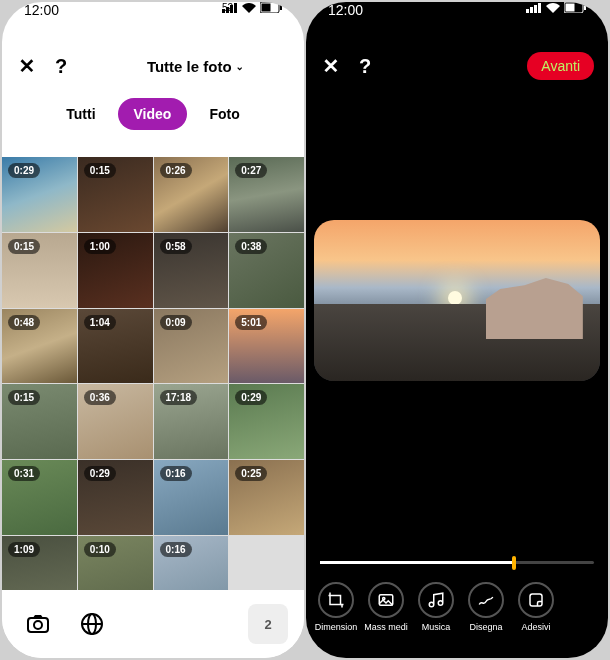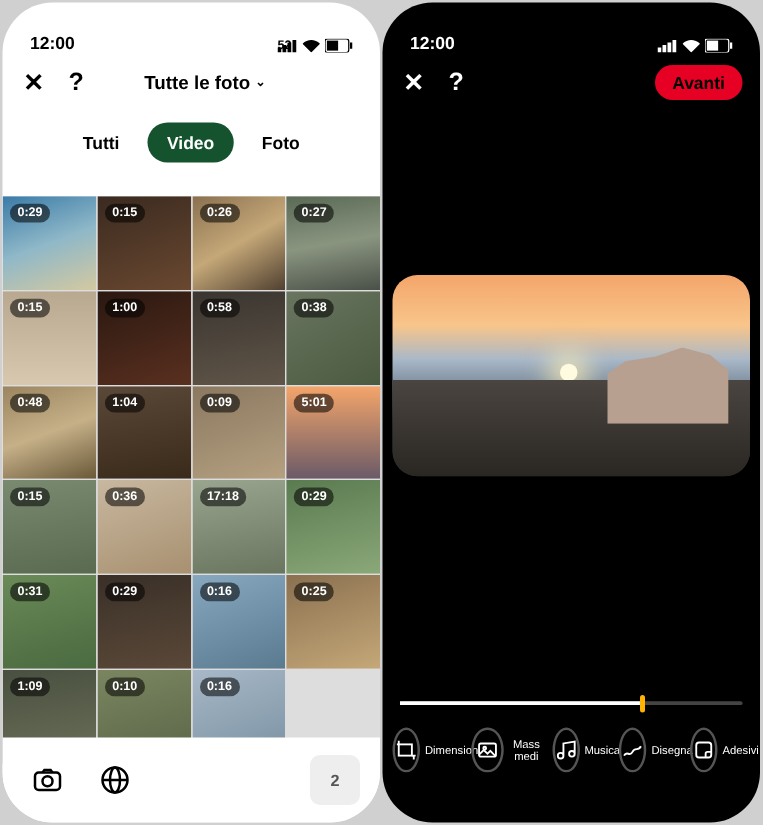--- a/index.html
+++ b/index.html
@@ -1,47 +1,47 @@
 <!DOCTYPE html>
 <html><head>
 <meta charset="utf-8">
 <style>
 *{margin:0;padding:0;box-sizing:border-box;font-family:-apple-system,BlinkMacSystemFont,sans-serif}
 body{background:#d0d0d0;width:610px;height:660px;display:flex;gap:2px;padding:2px}
 .phone{flex:1;height:656px;border-radius:40px;overflow:hidden;position:relative}
 .phone.left{background:#fff}
 .phone.right{background:#000}
-.status{height:40px;display:flex;justify-content:space-between;align-items:flex-end;padding:0 22px;font-size:14px;font-weight:700}
+.status{height:40px;display:flex;justify-content:space-between;align-items:flex-start;padding:0 22px;font-size:14px;font-weight:400}
 .phone.right .status{color:#fff}
 .status-right{display:flex;gap:4px;align-items:center;font-size:12px}
 .topbar{height:48px;display:flex;align-items:center;padding:0 14px;gap:12px}
 .phone.right .topbar{color:#fff}
 .ic{width:22px;height:22px;display:flex;align-items:center;justify-content:center;font-weight:700;font-size:20px;cursor:pointer}
-.title-drop{flex:1;text-align:center;font-size:15px;font-weight:600;display:flex;justify-content:center;align-items:center;gap:4px;cursor:pointer}
+.title-drop{flex:1;text-align:center;font-size:15px;font-weight:600;display:flex;justify-content:flex-end;align-items:center;gap:4px;cursor:pointer}
 .chev{font-size:10px}
-.avanti{background:#e60023;color:#000000;border:none;border-radius:20px;padding:6px 14px;font-weight:700;font-size:14px;cursor:pointer;margin-left:auto}
+.avanti{background:#e60023;color:#bef264;border:none;border-radius:20px;padding:6px 14px;font-weight:400;font-size:14px;cursor:pointer;margin-left:auto}
 .tabs{display:flex;justify-content:center;gap:6px;padding:8px 0 27px}
 .tab{padding:8px 16px;border-radius:20px;font-weight:600;font-size:14px;cursor:pointer}
-.tab.active{background:#14532d;color:#fff}
+.tab.active{background:#a21caf;color:#fff}
 .grid{display:grid;grid-template-columns:repeat(4,1fr);gap:1px;flex:1;overflow:hidden;background:#ddd}
 .cell{position:relative;aspect-ratio:1;overflow:hidden}
 .thumb{width:100%;height:100%}
 .dur{position:absolute;top:6px;left:6px;background:rgba(0,0,0,.55);color:#fff;font-size:10px;font-weight:600;padding:2px 6px;border-radius:10px}
 .bottombar{position:absolute;bottom:0;left:0;right:0;height:68px;background:#fff;display:flex;align-items:center;padding:0 16px;gap:14px}
 .bic{width:40px;height:40px;border-radius:10px;display:flex;align-items:center;justify-content:center;cursor:pointer}
 .bic.count{background:#eee;margin-left:auto;font-weight:700;font-size:13px;color:#555;border-radius:8px}
 .preview{margin:130px 8px 0;aspect-ratio:16/9;border-radius:20px;background:linear-gradient(180deg,#f4a56a 0%,#f8c58a 25%,#a9b8c8 42%,#6b7a8a 60%,#3a4550 75%,#2a2f35 100%);position:relative;overflow:hidden}
 .sun{position:absolute;top:44%;left:47%;width:14px;height:14px;background:#fffbe0;border-radius:50%;box-shadow:0 0 20px 10px rgba(255,240,180,.7)}
 .hill{position:absolute;bottom:0;width:100%;height:48%;background:linear-gradient(180deg,#4a4540,#2a2622)}
 .hs{position:absolute;bottom:26%;right:6%;width:34%;height:38%;background:#b8a090;clip-path:polygon(0 35%,15% 18%,40% 12%,62% 0,85% 10%,100% 30%,100% 100%,0 100%)}
 .slider{margin:180px 14px 0;height:3px;background:#444;border-radius:2px;position:relative}
 .slider::after{content:'';position:absolute;left:0;width:70%;height:100%;background:#fff}
 .handle{position:absolute;left:70%;top:-5px;width:4px;height:14px;background:#ffb300;border-radius:2px}
 .tools{display:flex;gap:6px;padding:18px 8px 0;overflow:hidden}
-.tool{display:flex;flex-direction:row;align-items:center;gap:4px;min-width:44px;cursor:pointer}
+.tool{display:flex;flex-direction:column;align-items:center;gap:4px;min-width:44px;cursor:pointer}
 .tcirc{width:36px;height:36px;border:2px solid #555;border-radius:50%;display:flex;align-items:center;justify-content:center;color:#fff}
 .tlbl{color:#fff;font-size:9px;text-align:center}
 svg{display:block}
 </style>
 </head>
 <body>
 
 <div class="phone left">
   <div class="status">
     <span>12:00</span>

